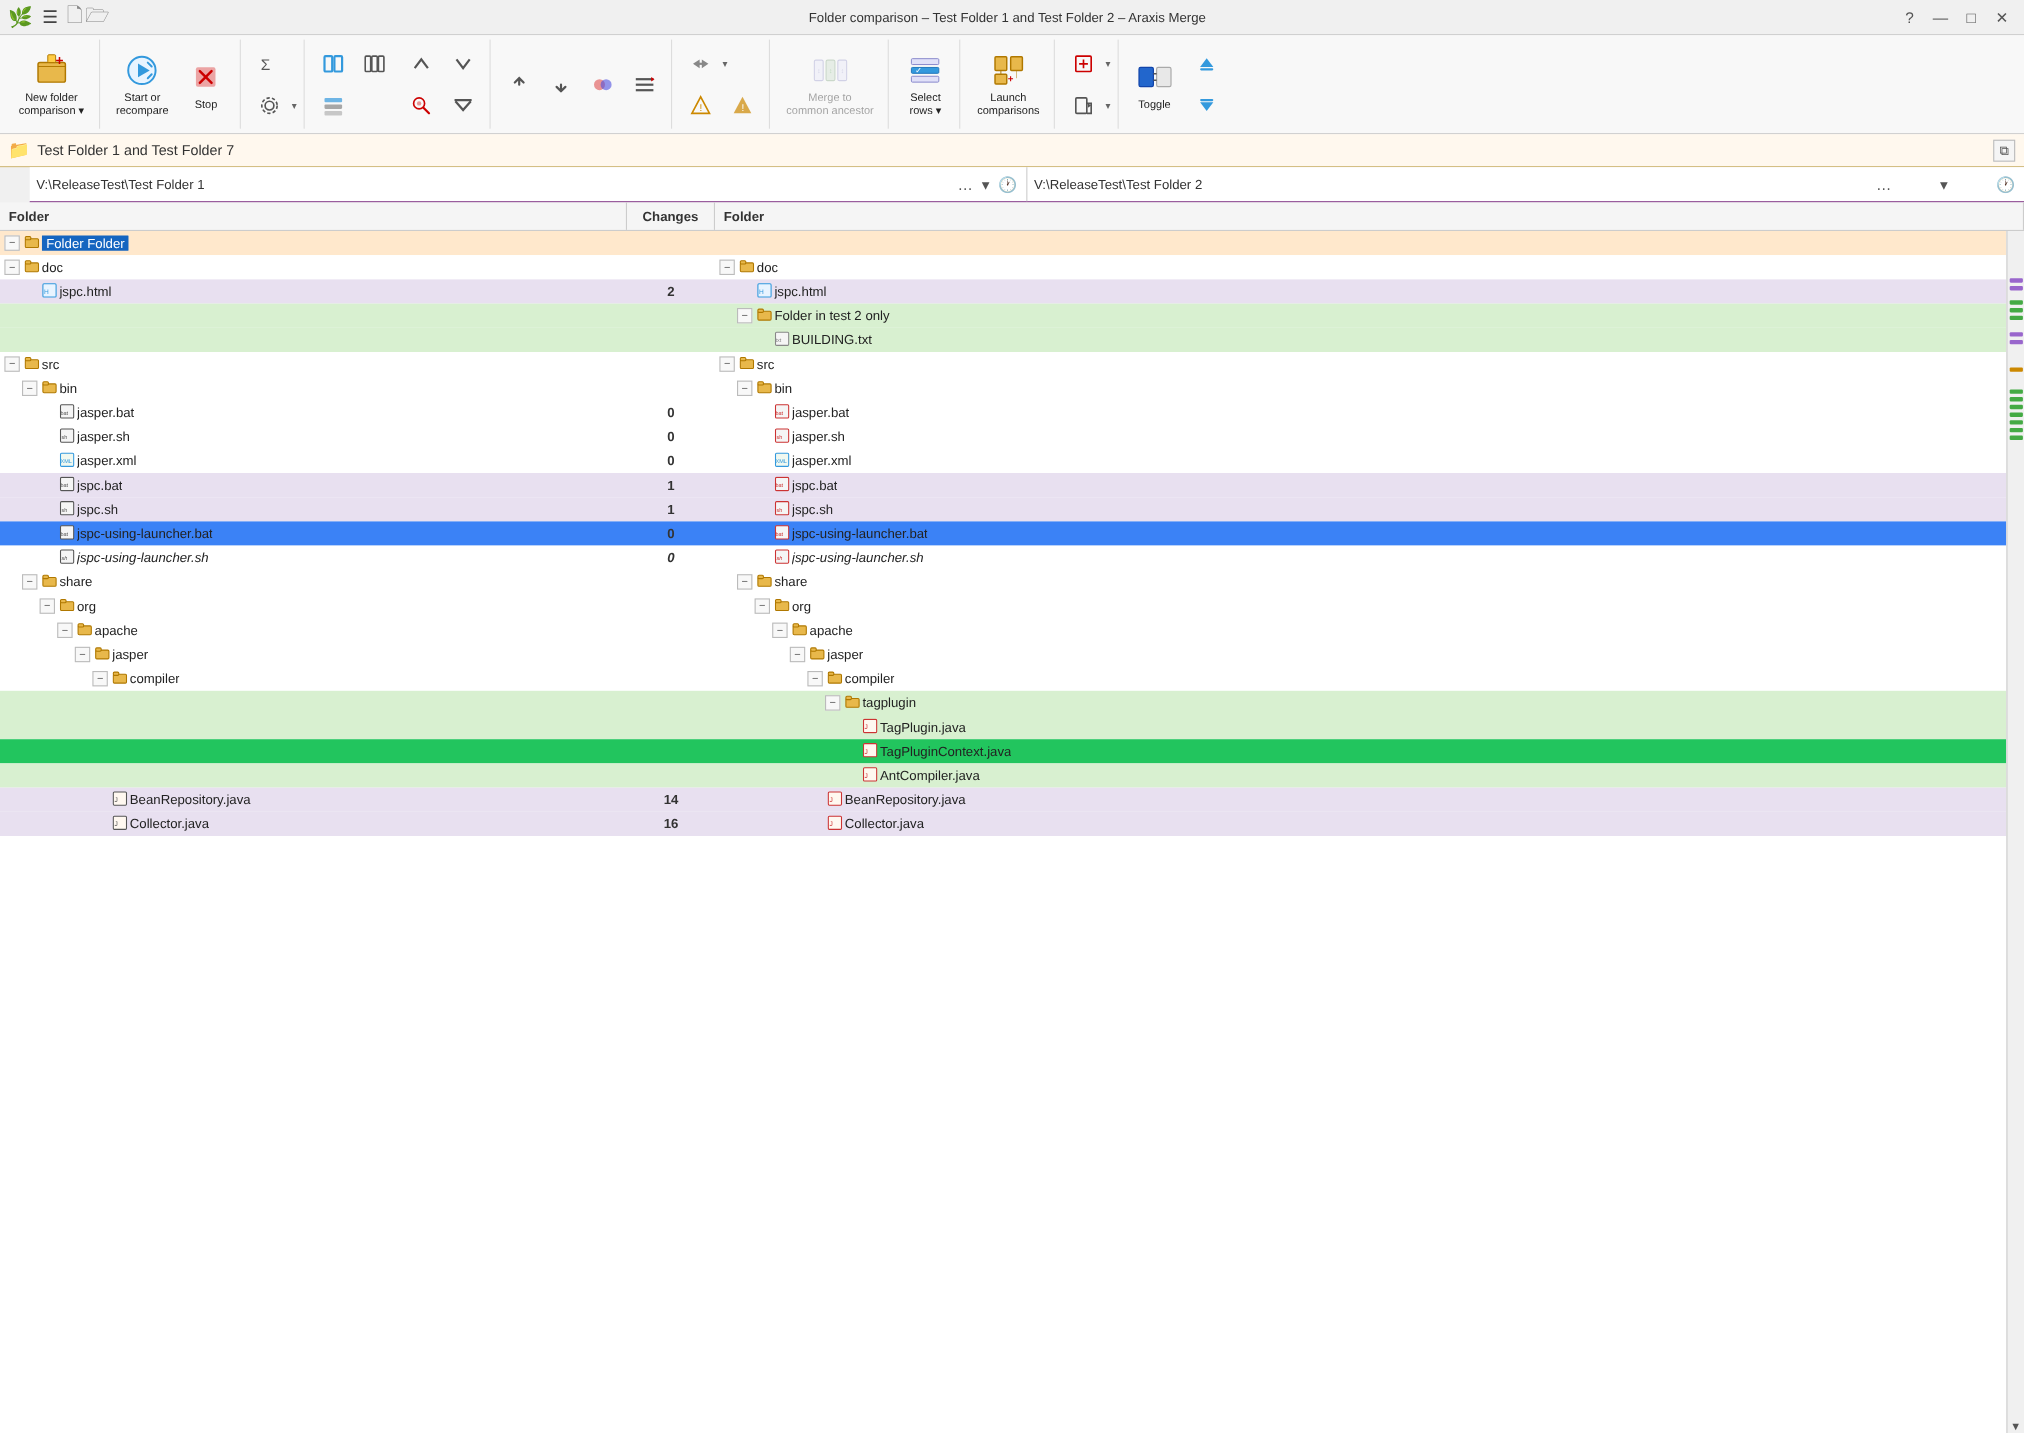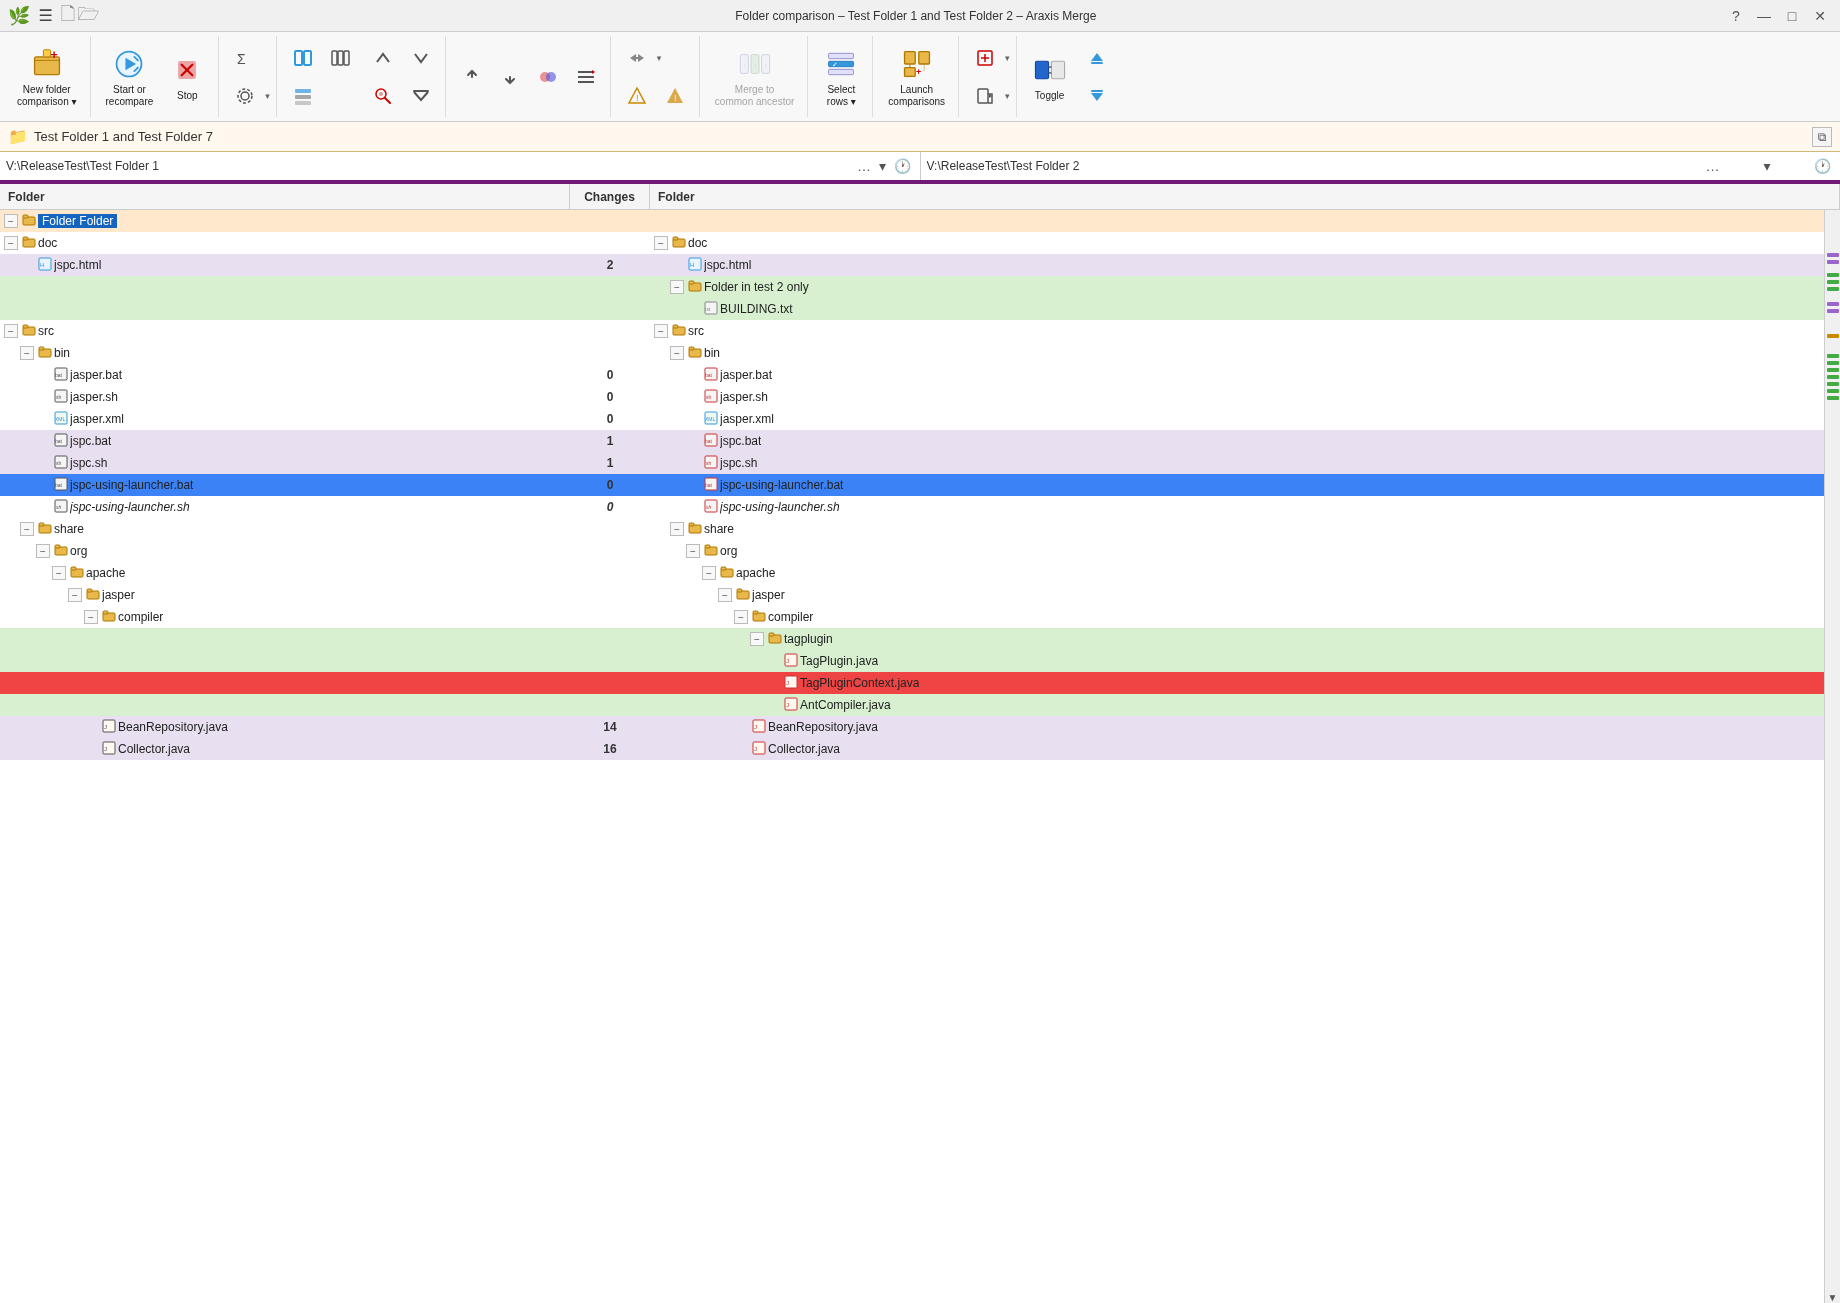--- a/index.html
+++ b/index.html
@@ -31,21 +31,21 @@
     .svg-icon-sm { width: 20px; height: 20px; }
     .svg-icon-xs { width: 16px; height: 16px; }
 
     
     #breadcrumb-bar { background: #fff8ee; border-bottom: 1px solid #d0b878; height: 30px; display: flex; align-items: center; padding: 0 8px; gap: 6px; }
     #breadcrumb-bar .folder-icon { color: #c8a000; font-size: 16px; }
     #breadcrumb-bar .tab-title { font-size: 13px; font-weight: 500; color: #333; }
     #breadcrumb-bar .restore-btn { margin-left: auto; width: 20px; height: 20px; display: flex; align-items: center; justify-content: center; cursor: pointer; color: #555; font-size: 12px; border: 1px solid #bbb; background: #f5f5f5; }
 
     
-    #path-bars { display: flex; height: 32px; border-bottom: 4px solid #701a75; background: #fff; }
+    #path-bars { display: flex; height: 32px; border-bottom: 1px solid #701a75; background: #fff; margin-left: 27px; }
     .path-bar { flex: 1; display: flex; align-items: center; padding: 0 6px; border-right: 1px solid #ccc; gap: 4px; }
     .path-bar:last-child { border-right: none; gap: 40px; }
     .path-input { flex: 1; font-size: 12px; border: none; outline: none; background: transparent; color: #333; }
     .path-btn { cursor: pointer; color: #555; font-size: 14px; padding: 2px; }
 
     
     #main { display: flex; flex-direction: column; height: calc(1303px - 32px - 90px - 30px - 32px - 24px); background: #fff; }
     
     
     #col-headers { display: flex; height: 26px; background: #f5f5f5; border-bottom: 1px solid #ccc; }
@@ -779,21 +779,21 @@
           <div class="cell-changes" style="flex: 0 0 80px; text-align: center; font-weight: 600; font-size: 12px; color: rgb(51, 51, 51);"></div>
           <div class="cell-right" style="flex: 1 1 0%; display: flex; align-items: center; overflow: hidden; padding-left: 116px;">
             <span style="width: 16px; flex-shrink: 0; display: inline-block;"></span>
             <span><svg width="14" height="14" viewBox="0 0 14 14" style="margin:0 2px;flex-shrink:0">
                 <rect x="1" y="1" width="12" height="12" rx="1" fill="#fff8f0" stroke="#cc3333" stroke-width="1"></rect>
                 <text x="2" y="10" font-size="6" fill="#cc3333">J</text>
               </svg></span>
             <span style="font-size: 12px; white-space: nowrap; overflow: hidden; text-overflow: ellipsis;">TagPlugin.java</span>
           </div>
         </div>
-        <div class="file-row" style="background: #ef4444; min-height: 22px;">
+        <div class="file-row" style="background: #22c55e; min-height: 22px;">
           <div class="cell-left" style="flex-shrink: 0; width: 570px; display: flex; align-items: center; padding-left: 4px;">
             <span style="width: 16px; flex-shrink: 0; display: inline-block;"></span>
             <span style="width: 18px; flex-shrink: 0; display: inline-block;"></span>
           </div>
           <div class="cell-changes" style="flex: 0 0 80px; text-align: center; font-weight: 600; font-size: 12px; color: rgb(51, 51, 51);"></div>
           <div class="cell-right" style="flex: 1 1 0%; display: flex; align-items: center; overflow: hidden; padding-left: 116px;">
             <span style="width: 16px; flex-shrink: 0; display: inline-block;"></span>
             <span><svg width="14" height="14" viewBox="0 0 14 14" style="margin:0 2px;flex-shrink:0">
                 <rect x="1" y="1" width="12" height="12" rx="1" fill="#fff8f0" stroke="#cc3333" stroke-width="1"></rect>
                 <text x="2" y="10" font-size="6" fill="#cc3333">J</text>

